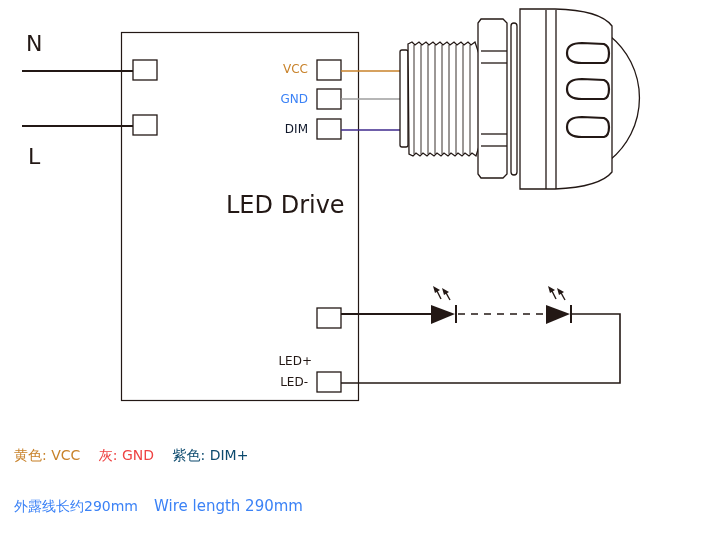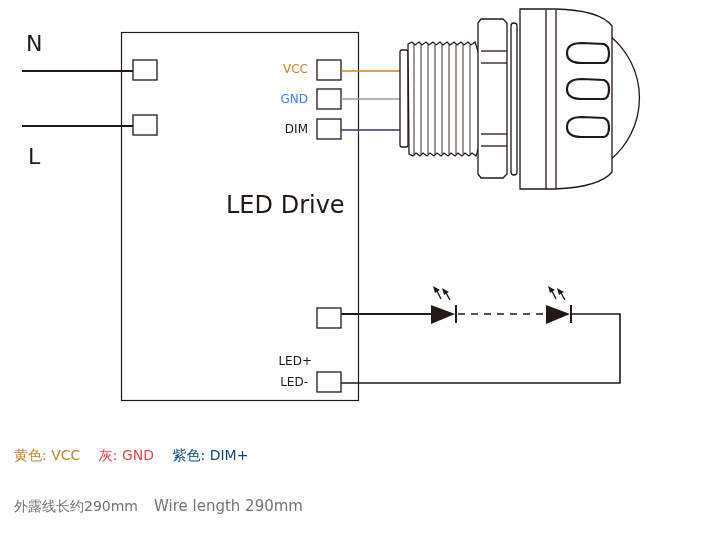--- a/index.html
+++ b/index.html
@@ -5,21 +5,21 @@
   html, body { margin: 0; padding: 0; background: #ffffff; }
   body { width: 703px; height: 537px; position: relative; overflow: hidden;
          font-family: "DejaVu Sans", "Liberation Sans", sans-serif; color: #231815; }
   svg { position: absolute; left: 0; top: 0; }
   .lbl { position: absolute; white-space: nowrap; line-height: 1; }
   .big { font-size: 22px; }
   .pin { font-size: 12px; }
   .title { font-size: 24px; margin-left: 45px; }
   .legend { position: absolute; left: 14px; top: 447px; font-size: 14px; white-space: nowrap; }
   .legend span { margin-right: 14px; }
-  .note { position: absolute; left: 14px; top: 497px; font-size: 14px; white-space: nowrap; color: #737373; }
+  .note { position: absolute; left: 14px; top: 497px; font-size: 14px; white-space: nowrap; color: #3b82f6; }
   .note .en { font-size: 15px; margin-left: 16px; }
 </style>
 </head>
 <body>
 
 <svg width="703" height="537" viewBox="0 0 703 537">
 
   <line x1="22" y1="71" x2="133" y2="71" stroke="#231815" stroke-width="2"></line>
   <line x1="22" y1="126" x2="133" y2="126" stroke="#231815" stroke-width="2"></line>
 

